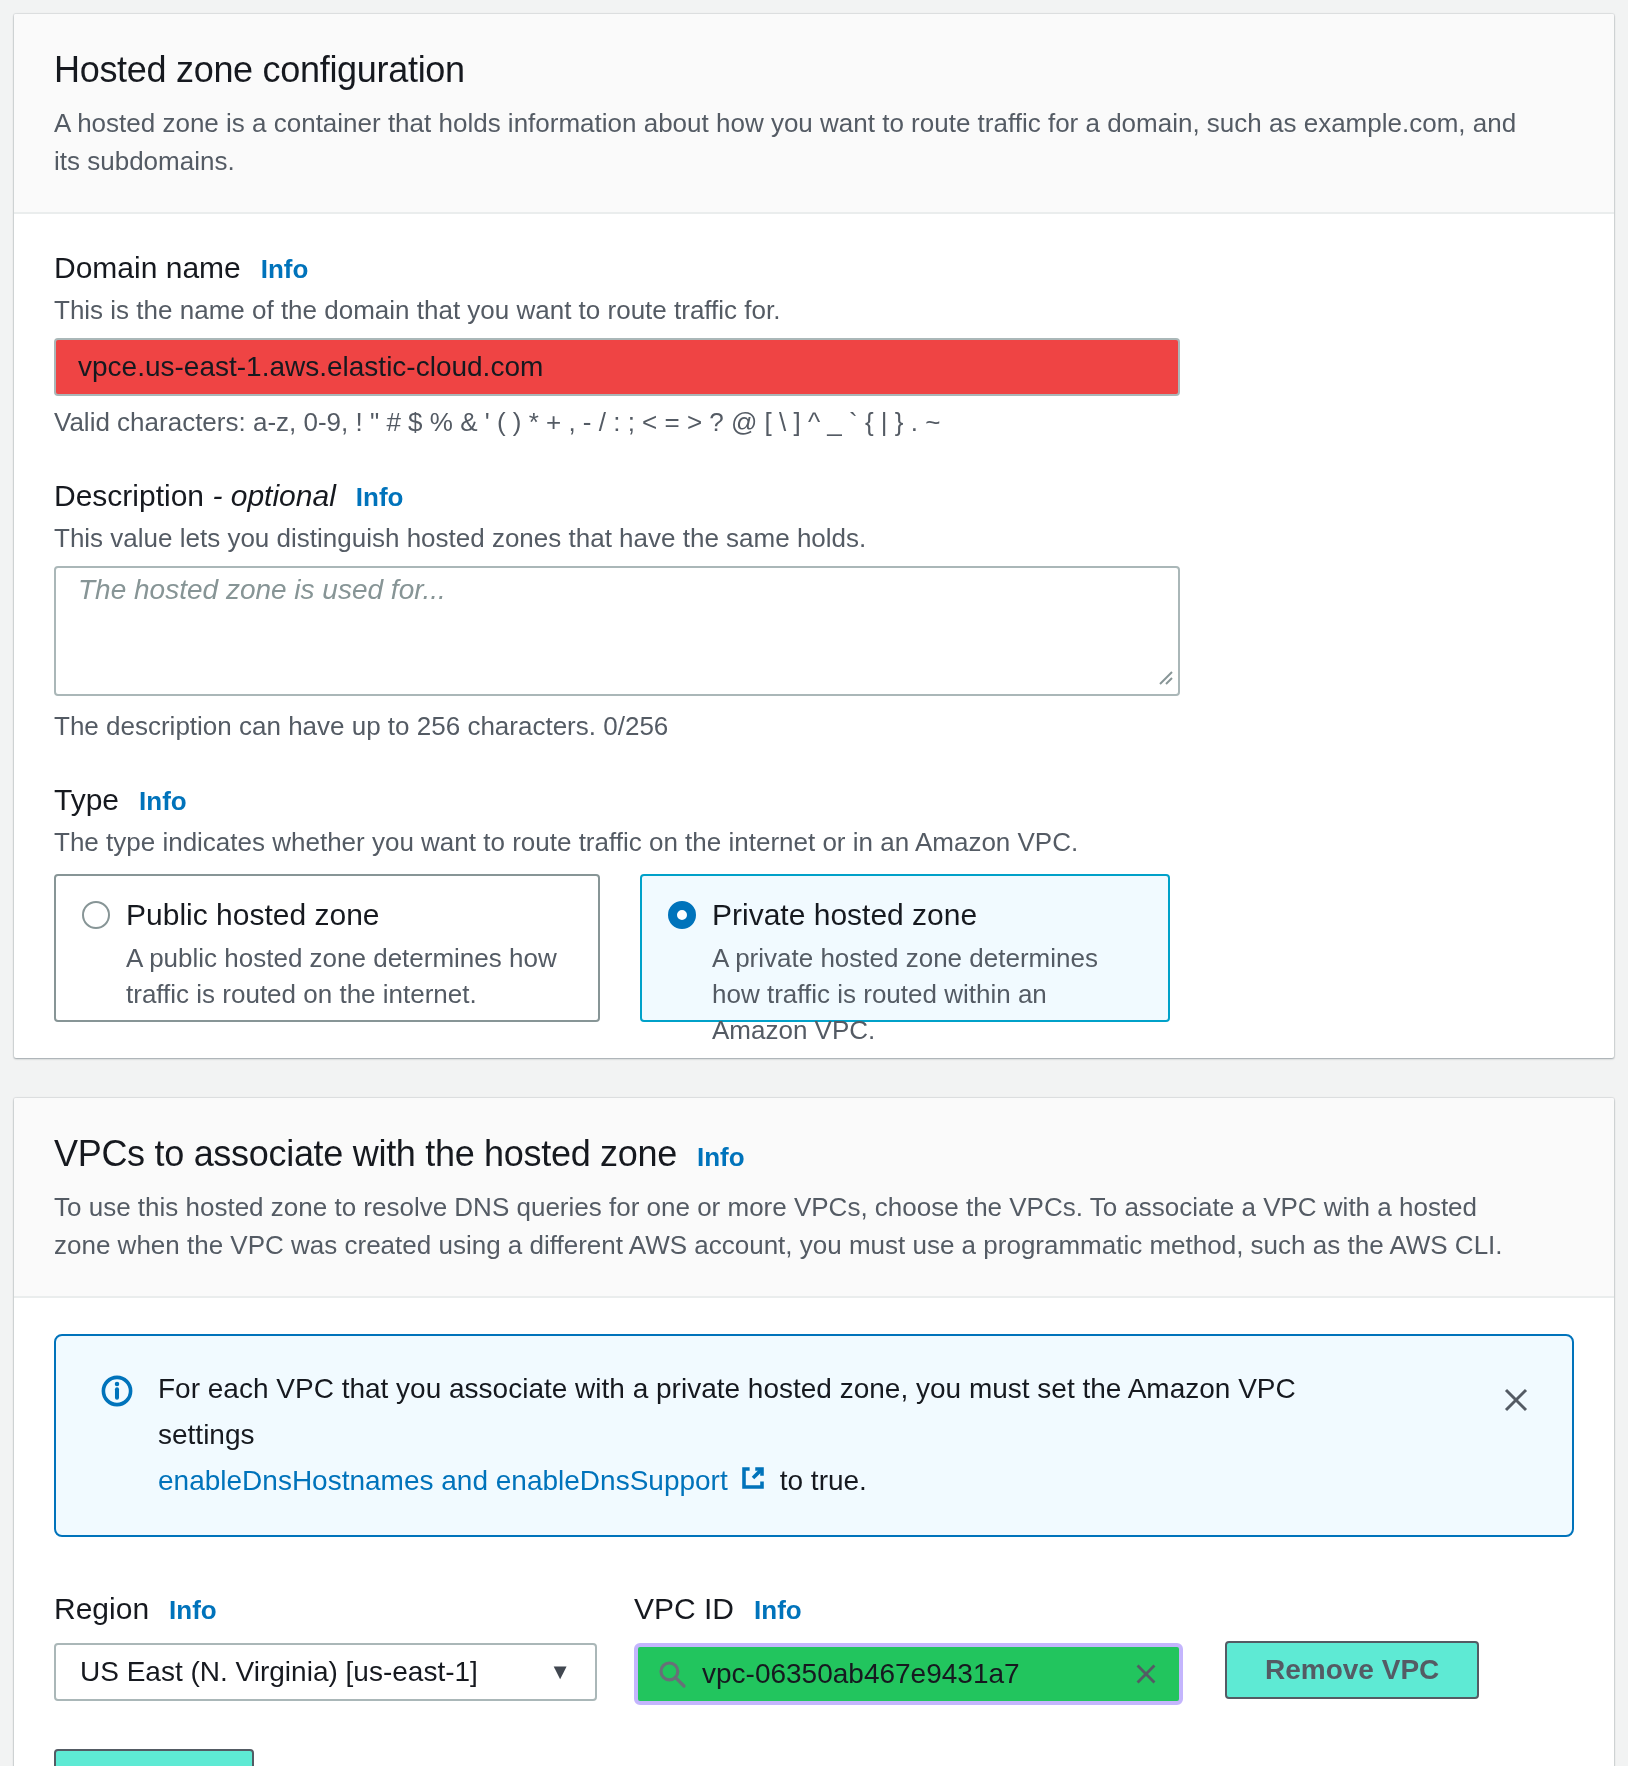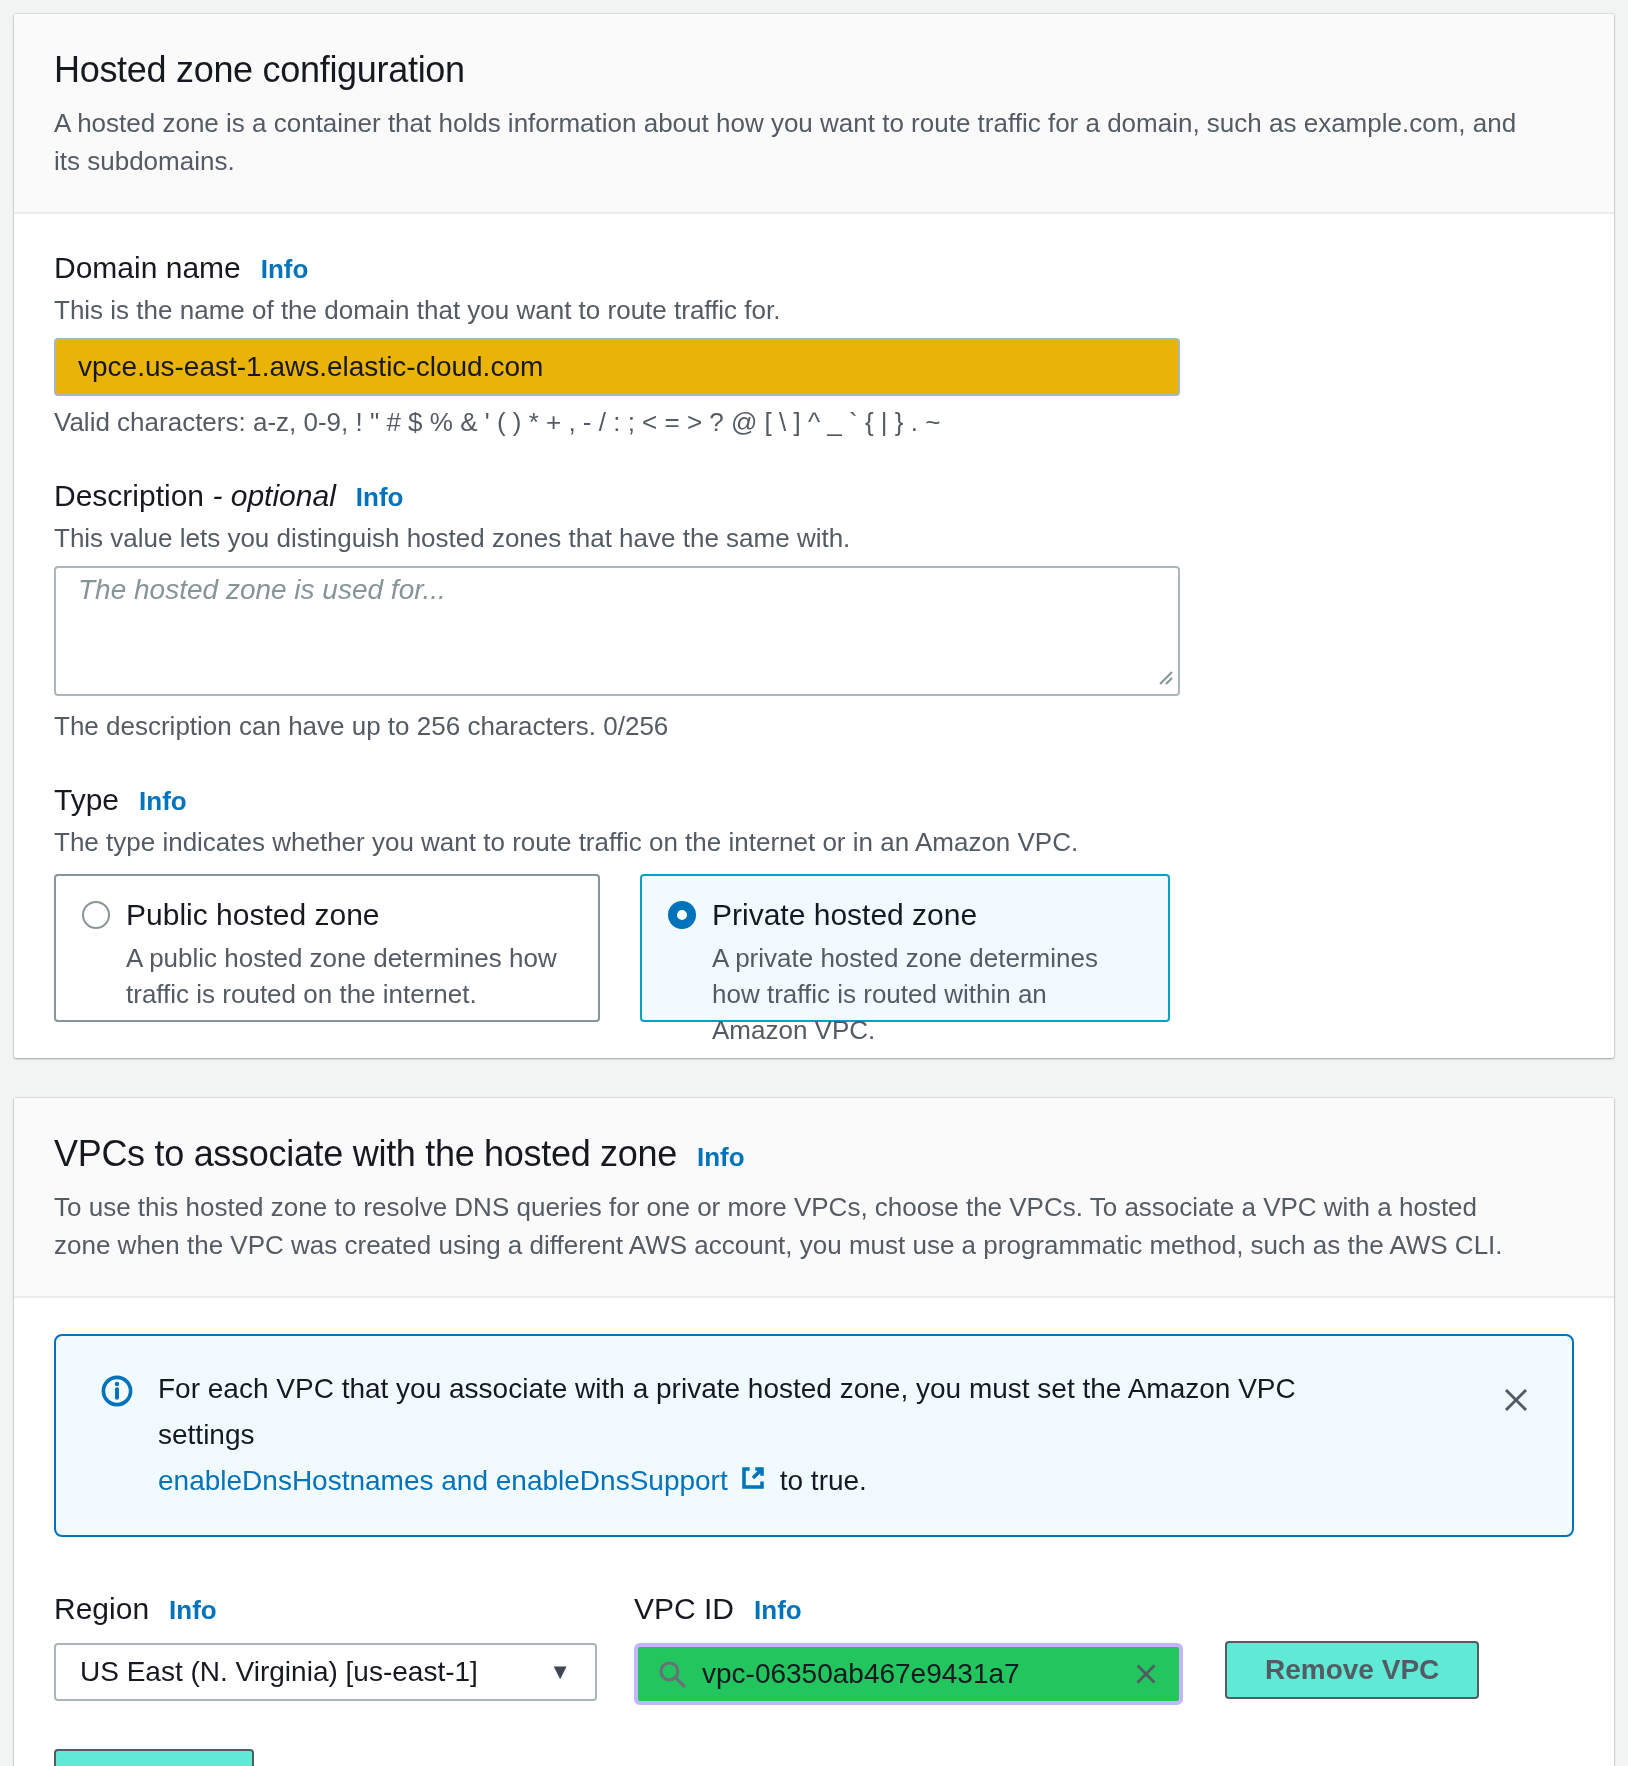--- a/index.html
+++ b/index.html
@@ -30,21 +30,21 @@
   .card-body { padding:36px 40px; }
 
   .field-label-row { display:flex; align-items:baseline; }
   .field-label { font-size:30px; line-height:36px; color:#16191f; }
   .optional { font-style:italic; }
   .field-desc { font-size:26px; color:#545b64; line-height:32px; margin-top:8px; }
   .section { margin-top:40px; }
 
   .text-input {
     display:block; margin-top:12px; width:1126px; height:58px;
-    border:2px solid #aab7b8; border-radius:4px; background:#eab308;
+    border:2px solid #aab7b8; border-radius:4px; background:#ef4444;
     padding:0 22px; font-size:28px; color:#16191f;
     font-family:"Liberation Sans","DejaVu Sans",sans-serif;
   }
   .hint { font-size:26px; color:#545b64; line-height:32px; margin-top:10px; }
 
   .textarea-wrap { position:relative; width:1126px; margin-top:12px; }
   .textarea {
     width:1126px; height:130px; resize:none;
     border:2px solid #aab7b8; border-radius:4px; background:#fff;
     padding:6px 22px; font-size:28px; color:#16191f;
@@ -131,21 +131,21 @@
     </div>
 
     <div class="field section">
       <div class="field-label-row">
         <span class="field-label">
           <span>Description</span>
           <span class="optional">- optional</span>
         </span>
         <a class="info-link">Info</a>
       </div>
-      <div class="field-desc">This value lets you distinguish hosted zones that have the same with.</div>
+      <div class="field-desc">This value lets you distinguish hosted zones that have the same holds.</div>
       <div class="textarea-wrap">
         <textarea class="textarea" placeholder="The hosted zone is used for..." style=""></textarea>
         <span class="resize-handle">
           <svg width="18" height="18" viewBox="0 0 18 18">
             <line x1="4" y1="16" x2="16" y2="4" stroke="#879596" stroke-width="2"></line>
             <line x1="10" y1="16" x2="16" y2="10" stroke="#879596" stroke-width="2"></line>
           </svg>
         </span>
       </div>
       <div class="hint">

